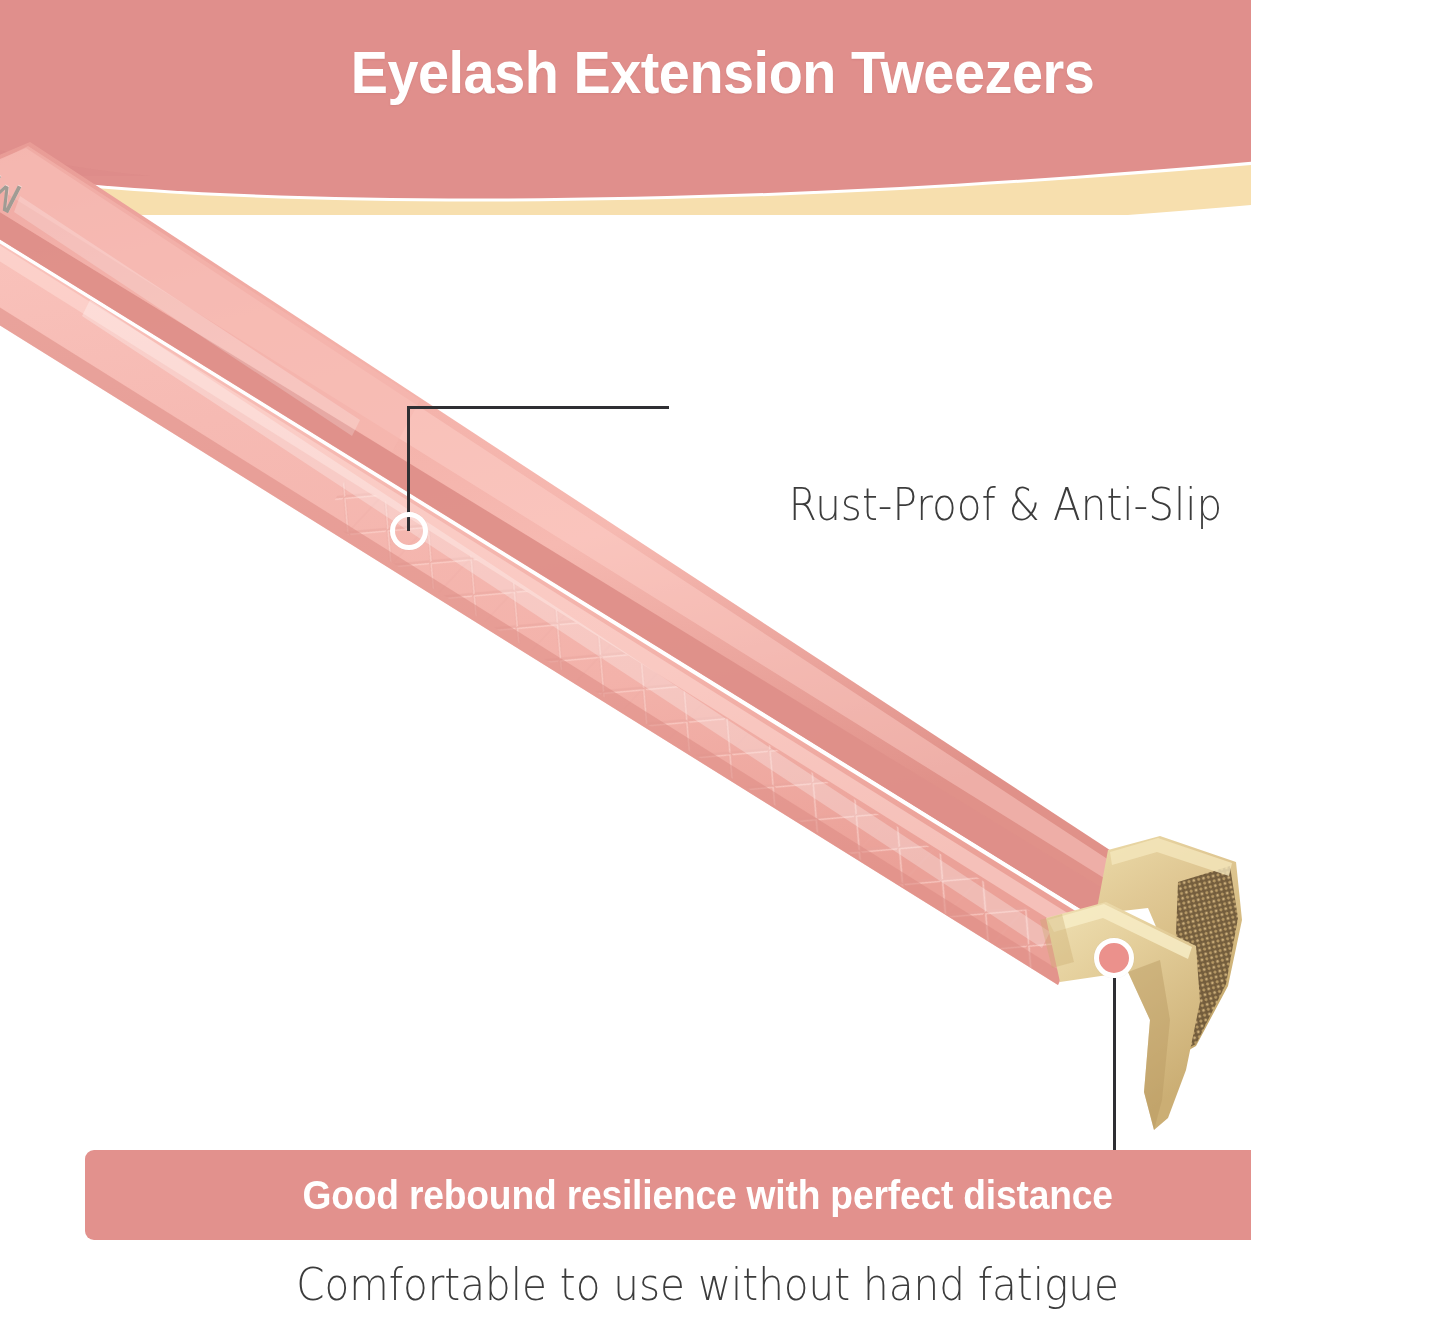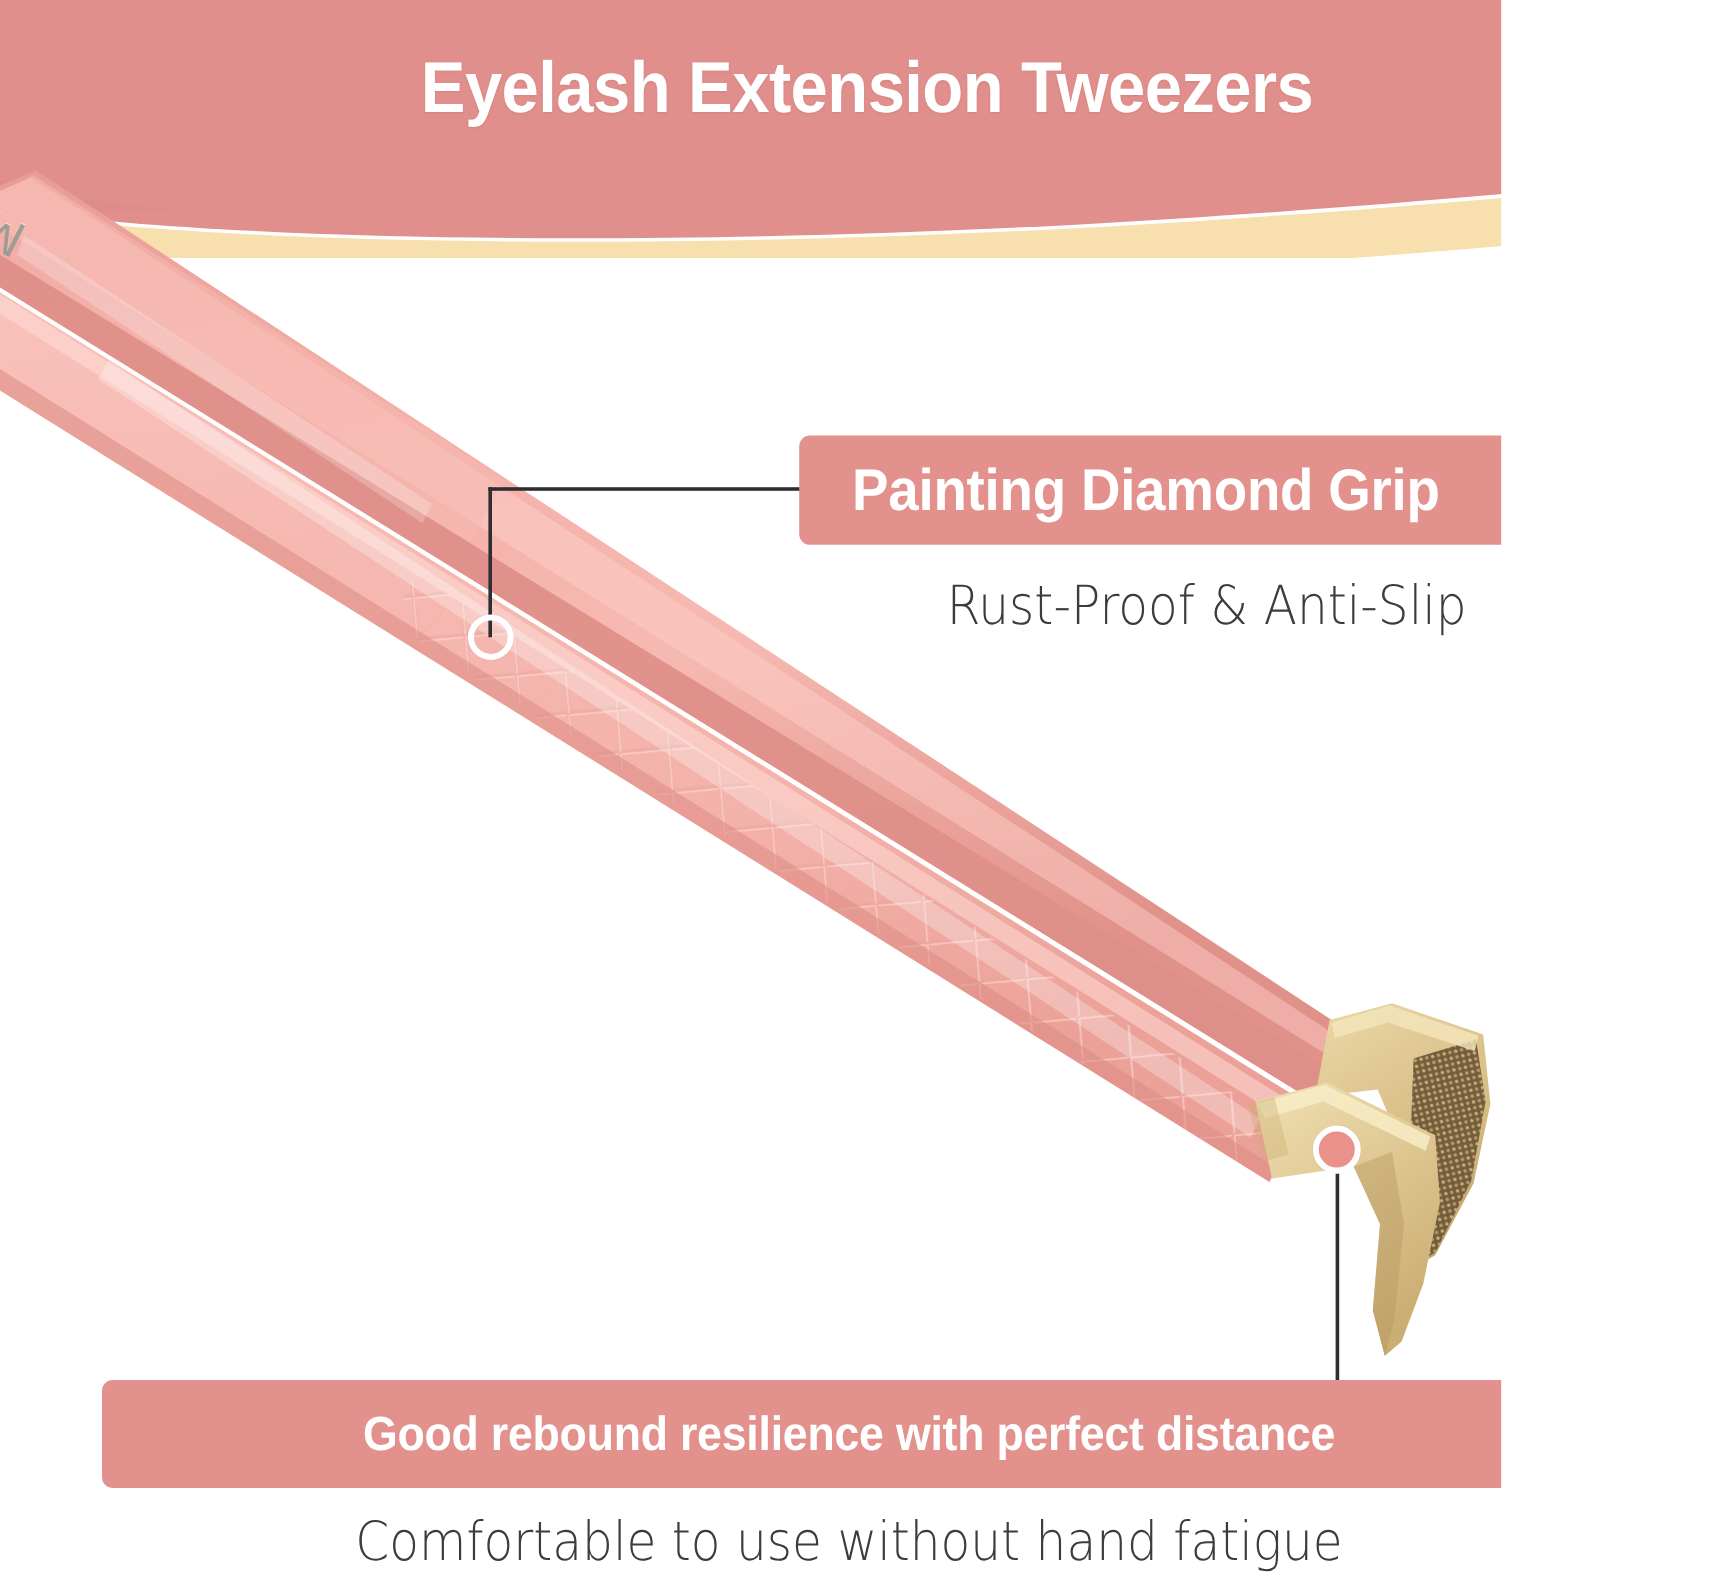--- a/index.html
+++ b/index.html
@@ -254,23 +254,20 @@
 
   <div id="brand-logo">Ms.Queen</div>
 
   <div class="callout-line" style="left:0;top:0;width:1445px;height:1328px;pointer-events:none;">
     <div class="seg" style="left:407px; top:406px; width:2.5px; height:125px;"></div>
     <div class="seg" style="left:407px; top:406px; width:262px; height:2.5px;"></div>
   </div>
 
   <div class="marker-ring" style="left:390px; top:512px; width:38px; height:38px; background:transparent;"></div>
 
-  <div class="badge" id="badge-grip">
-    <span class="badge-text">Painting Diamond Grip</span>
-  </div>
 
   <div class="subcaption" id="caption-grip">Rust-Proof &amp; Anti-Slip</div>
 
   <div class="callout-line" style="left:0;top:0;width:1445px;height:1328px;pointer-events:none;">
     <div class="seg" style="left:1113px; top:978px; width:2.5px; height:175px;"></div>
   </div>
 
   <div class="marker-ring" style="left:1094px; top:938px; width:40px; height:40px; background:#EB918C;"></div>
 
   <div class="badge" id="badge-rebound">

